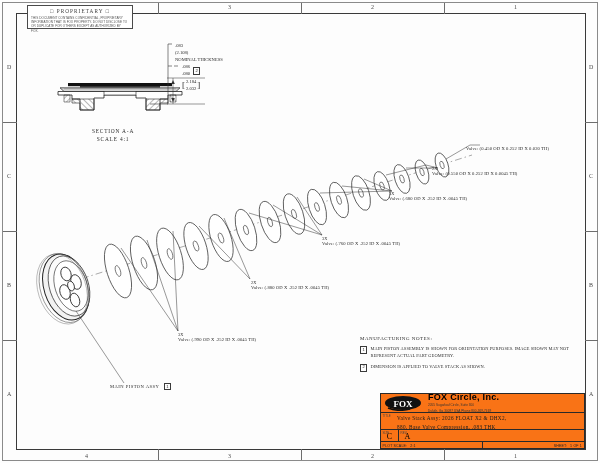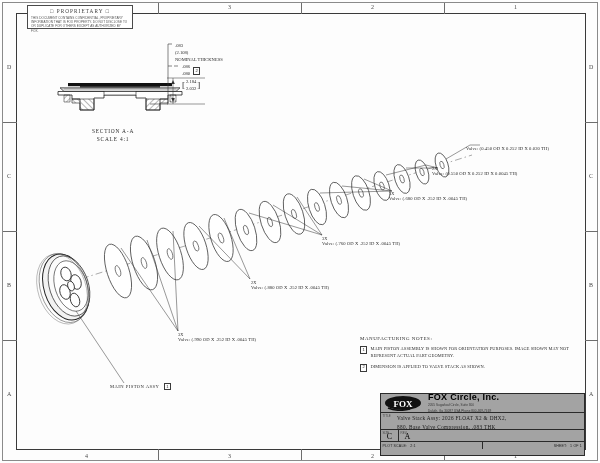--- a/index.html
+++ b/index.html
@@ -154,24 +154,24 @@
   #mfg-notes .ntxt {
     font-size: 4.4px;
     line-height: 1.55;
     letter-spacing: .1px;
     white-space: pre-line;
   }
   
   #title-block {
     position: absolute;
     left: 380px; top: 393px;
-    width: 205px; height: 63px;
+    width: 205px; height: 56px;
     border: 1px solid #2a2a2a;
     box-sizing: border-box;
-    background: #a3a3a3;
+    background: #f97316;
     font-family: "Liberation Sans", sans-serif;
   }
   .tb-row { display: flex; box-sizing: border-box; }
   .tb-r1 { height: 19px; border-bottom: 1px solid #2a2a2a; align-items: center; }
   .tb-r2 { height: 17px; border-bottom: 1px solid #2a2a2a; }
   .tb-r3 { height: 12px; border-bottom: 1px solid #2a2a2a; }
   .tb-r4 { height: 7px; }
   .tb-logo {
     width: 44px; height: 100%;
     display: flex; align-items: center; justify-content: center;

